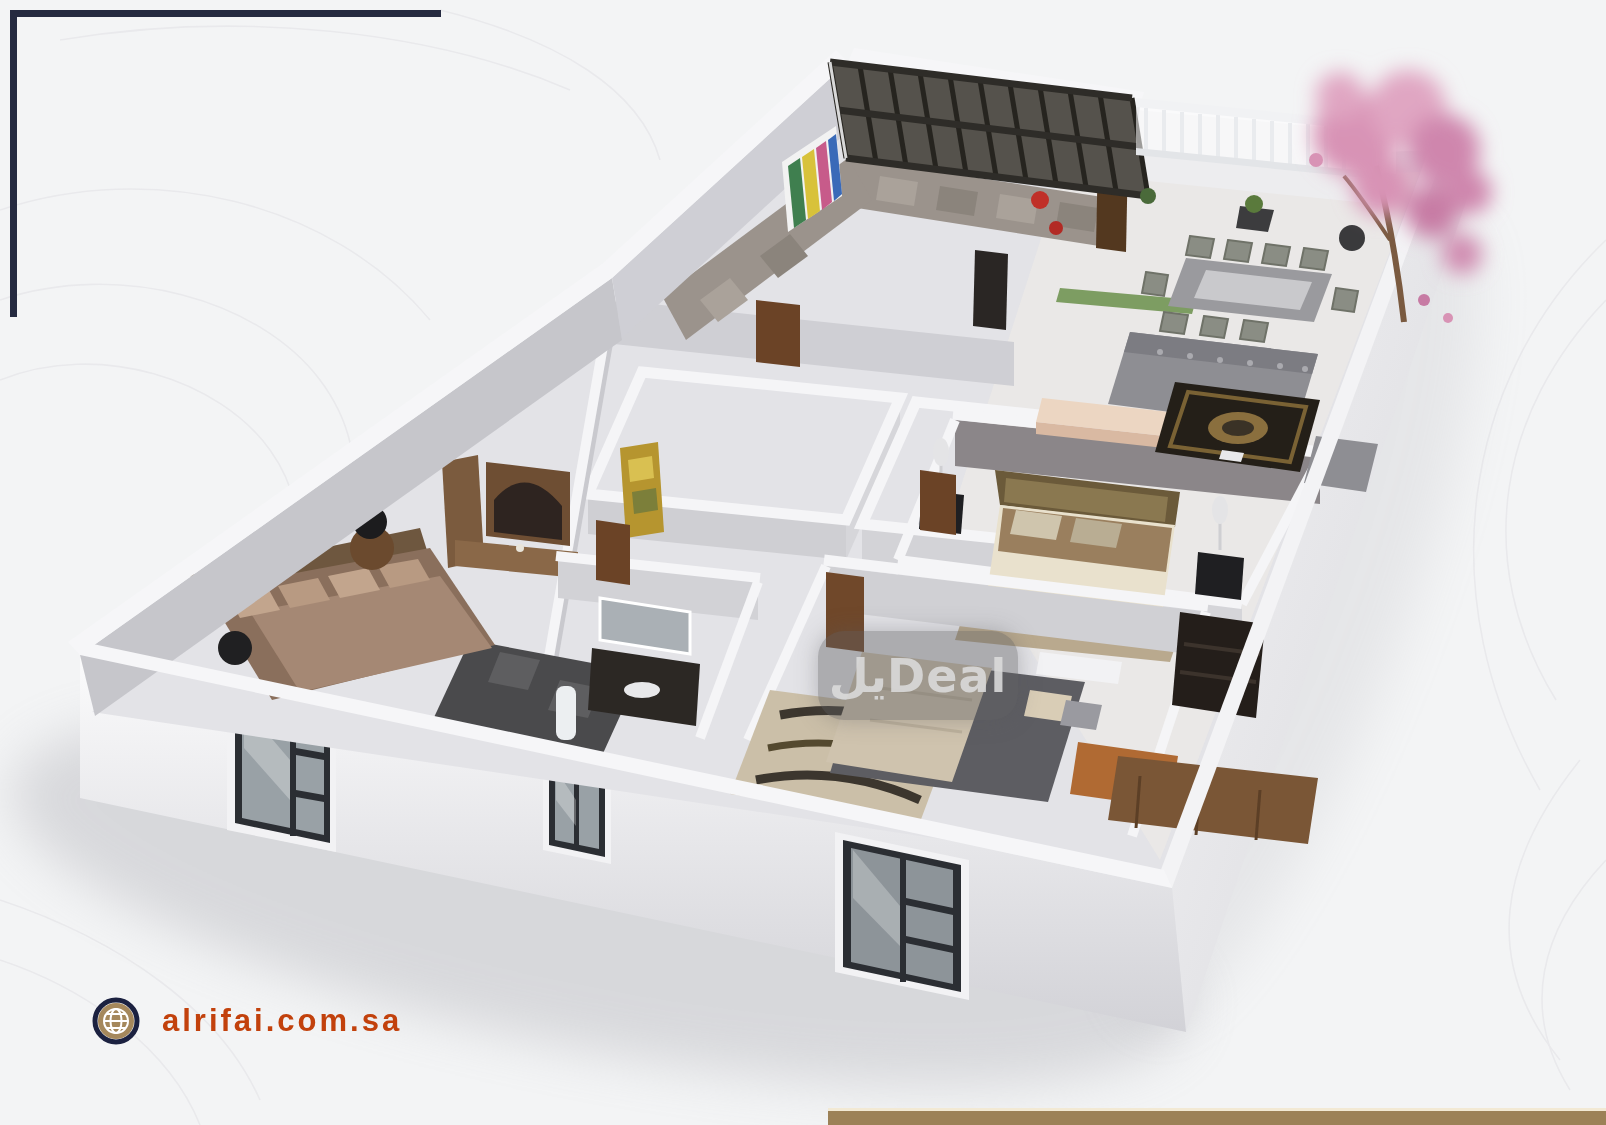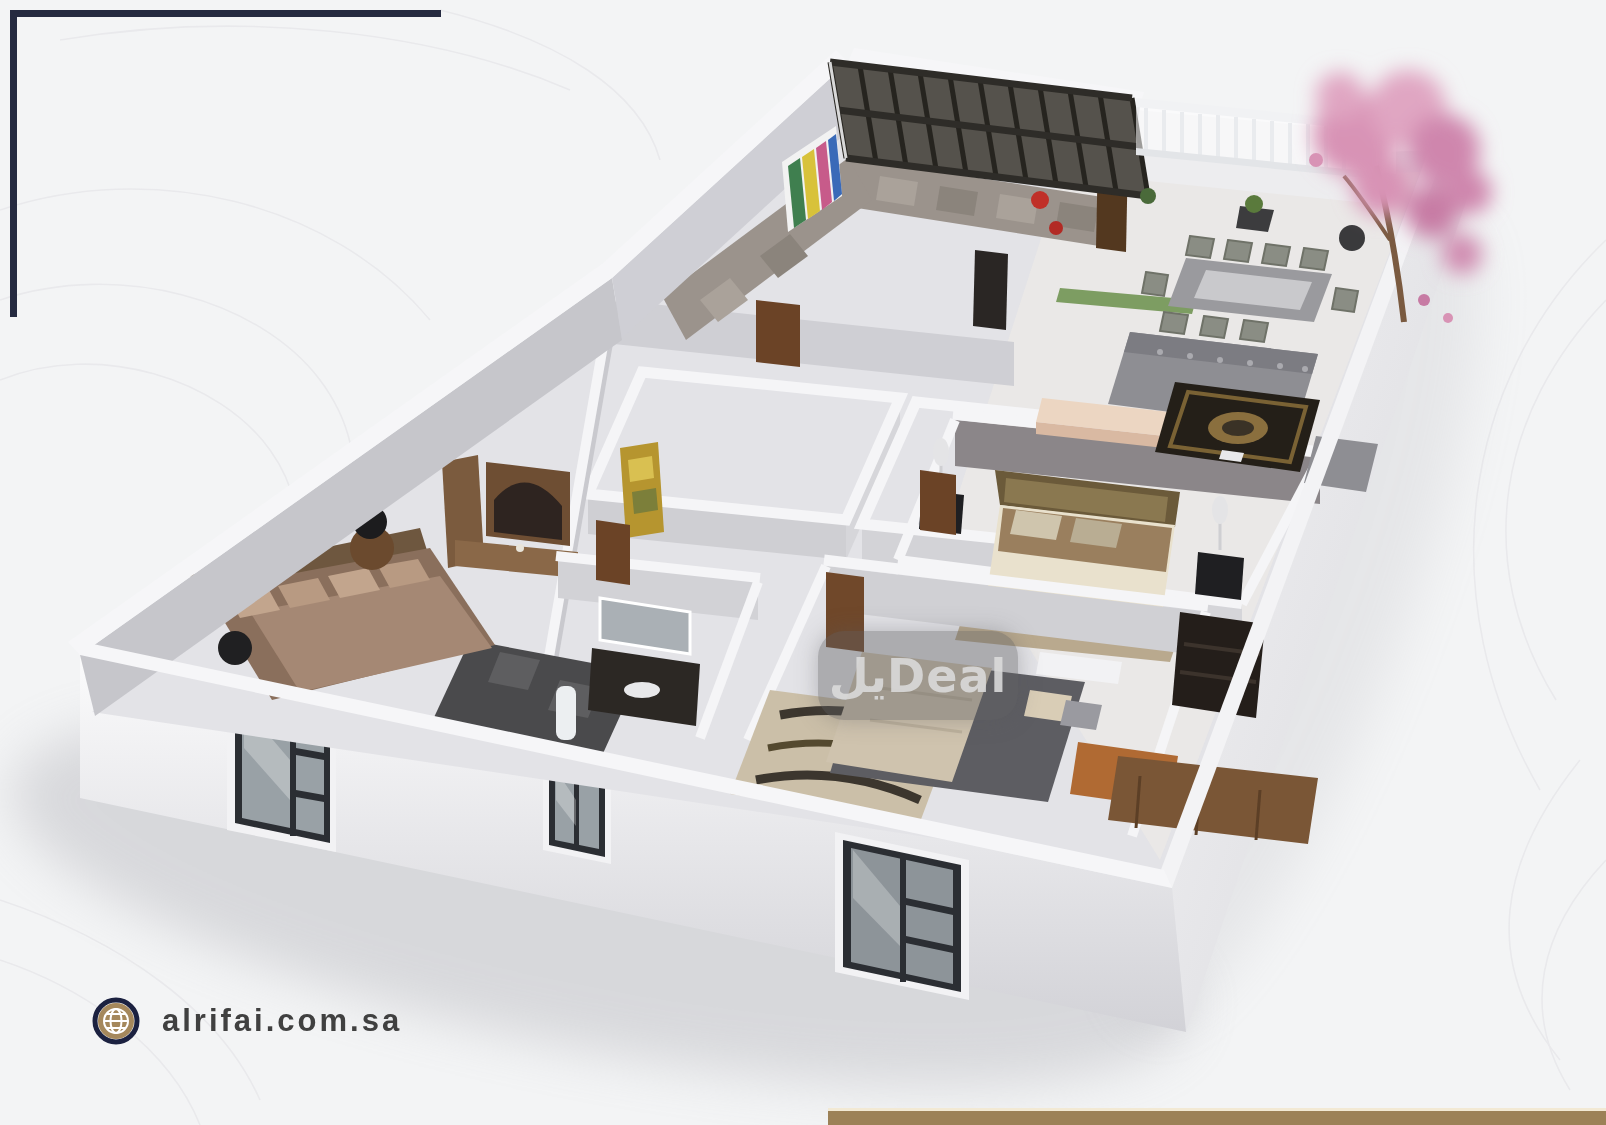--- a/index.html
+++ b/index.html
@@ -9,21 +9,21 @@
   svg.scene{position:absolute;left:0;top:0;}
   .corner-frame{position:absolute;left:10px;top:10px;width:424px;height:300px;
       border-top:7px solid #252a40;border-left:7px solid #252a40;pointer-events:none;}
   .watermark{position:absolute;left:818px;top:631px;width:200px;height:89px;
       background:rgba(95,95,97,0.42);border-radius:26px;display:flex;align-items:center;
       justify-content:center;box-shadow:0 0 22px rgba(90,90,92,0.35);}
   .watermark span{font-family:"DejaVu Sans",sans-serif;font-weight:bold;font-size:46px;
       color:#dcdcdc;opacity:0.88;letter-spacing:1px;line-height:1;}
   .footer-logo{position:absolute;left:92px;top:997px;display:flex;align-items:center;gap:22px;}
   .footer-logo .globe{width:48px;height:48px;}
-  .footer-logo .site{font-size:31px;font-weight:bold;color:#404040;letter-spacing:3px;}
+  .footer-logo .site{font-size:31px;font-weight:bold;color:#c2410c;letter-spacing:3px;}
   .bottom-bar{position:absolute;left:828px;top:1108px;width:778px;height:17px;
       background:#9c8157;border-top:3px solid #f2e9d4;box-sizing:border-box;}
 </style>
 </head>
 <body>
 
 <div class="stage">
 
 <svg class="scene" width="1606" height="1125" viewBox="0 0 1606 1125">
   <defs>

